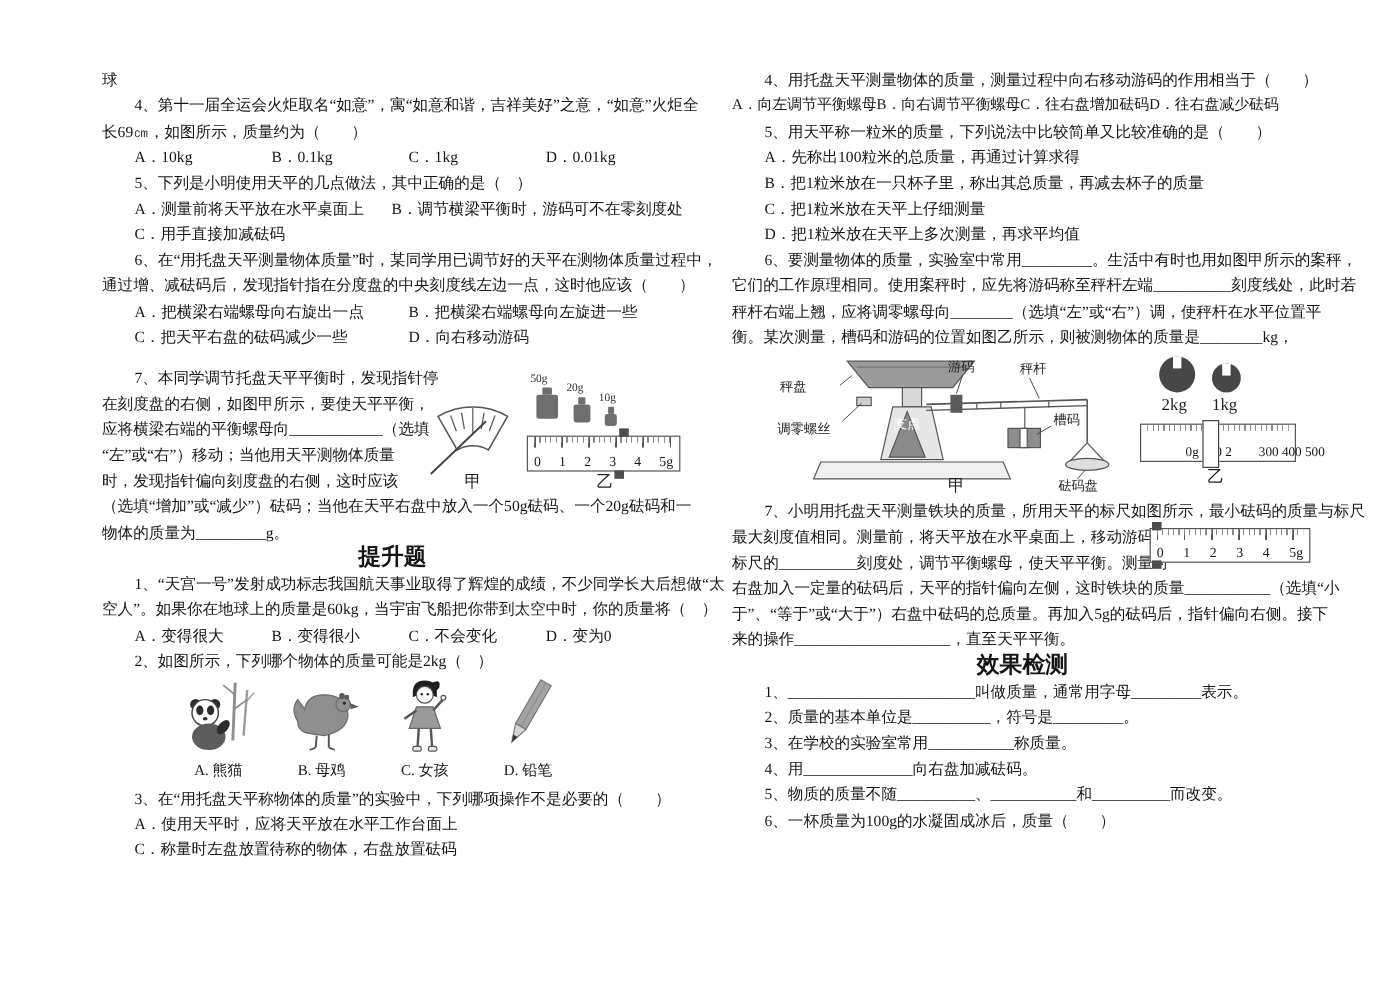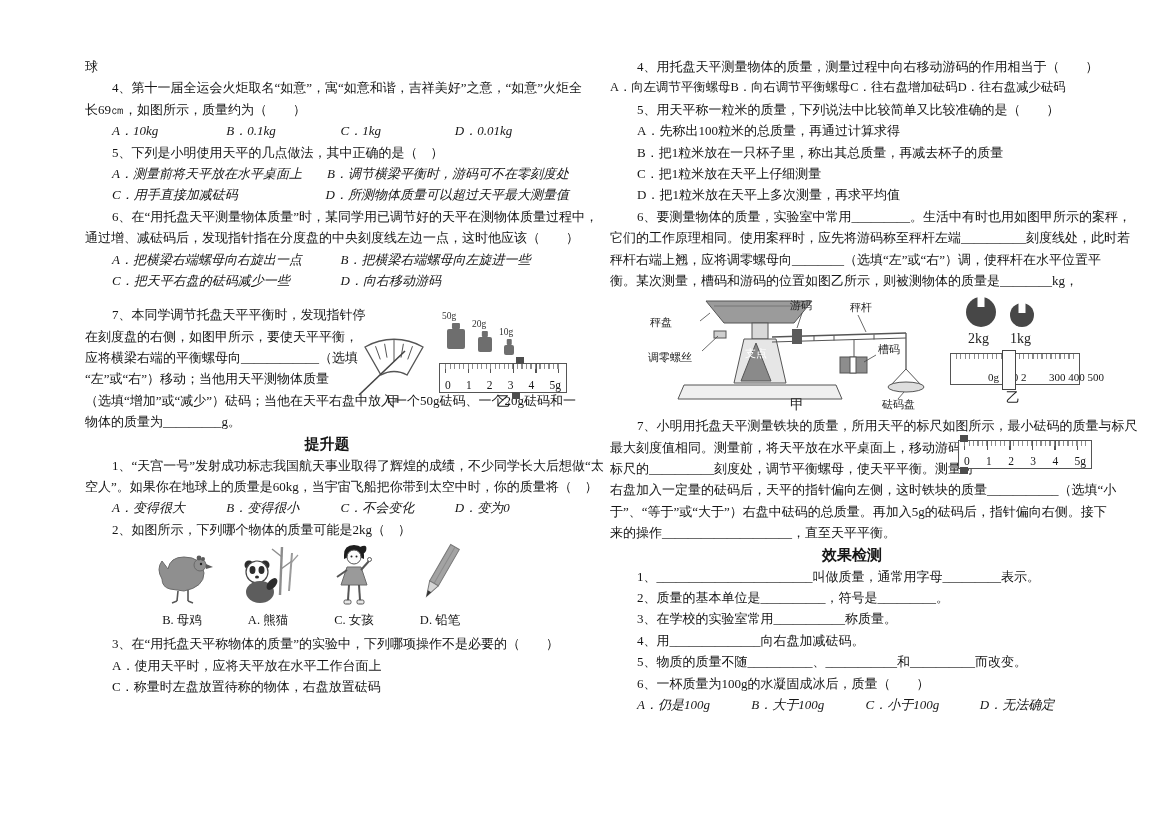--- a/index.html
+++ b/index.html
@@ -3,23 +3,23 @@
 <meta charset="utf-8">
 <style>
   html,body{margin:0;padding:0;background:#ffffff;}
   .page{position:relative;width:1159px;height:819px;background:#fff;overflow:hidden;
         font-family:"Liberation Serif","DejaVu Serif",serif;color:#151515;font-size:13px;}
   .col{position:absolute;top:56px;width:484px;}
   #col-left{left:85px;}
   #col-right{left:610px;}
   .ln{height:21.4px;line-height:21.4px;white-space:nowrap;}
   .i{padding-left:27px;}
-  .sec{text-align:center;font-weight:bold;font-size:15px;height:22px;line-height:22px;}
+  .sec{text-align:center;font-weight:bold;font-size:19px;height:22px;line-height:22px;}
   .gap12{height:13px;}
-  .opts{display:flex;padding-left:27px;font-style:italic;}
+  .opts{display:flex;padding-left:27px;}
   .opts>span{flex:1;white-space:nowrap;}
   .optsfull{display:flex;justify-content:flex-start;}
   .optsfull>span{white-space:nowrap;}
   .tight{font-size:12.4px;}
   
   .q7block{position:relative;}
   .fig-l7{position:absolute;right:0;top:1px;width:230px;height:104px;}
   
   .wt{position:absolute;background:#6e6e6e;border-radius:2px;}
   .wt::before{content:"";position:absolute;left:50%;transform:translateX(-50%);top:-6px;width:45%;height:6px;background:#6e6e6e;border-radius:1px;}
@@ -67,21 +67,20 @@
       <span>D．0.01kg</span>
     </div>
 
     <div class="ln i">5、下列是小明使用天平的几点做法，其中正确的是（　）</div>
     <div class="ln opts">
       <span>A．测量前将天平放在水平桌面上</span>
       <span>B．调节横梁平衡时，游码可不在零刻度处</span>
     </div>
     <div class="ln opts">
       <span>C．用手直接加减砝码</span>
-      <span>D．所测物体质量可以超过天平最大测量值</span>
     </div>
 
     <div class="ln i">6、在“用托盘天平测量物体质量”时，某同学用已调节好的天平在测物体质量过程中，</div>
     <div class="ln">通过增、减砝码后，发现指针指在分度盘的中央刻度线左边一点，这时他应该（　　）</div>
     <div class="ln opts">
       <span>A．把横梁右端螺母向右旋出一点</span>
       <span>B．把横梁右端螺母向左旋进一些</span>
     </div>
     <div class="ln opts">
       <span>C．把天平右盘的砝码减少一些</span>
@@ -120,70 +119,71 @@
           </div>
           <div class="sq" style="left:76px;top:-7px"></div>
           <div class="sq" style="left:72px;bottom:-7px"></div>
         </div>
         <span class="figlabel" style="left:158px;top:88px">乙</span>
       </div>
       <div class="ln i">7、本同学调节托盘天平平衡时，发现指针停</div>
       <div class="ln">在刻度盘的右侧，如图甲所示，要使天平平衡，</div>
       <div class="ln">应将横梁右端的平衡螺母向____________（选填</div>
       <div class="ln">“左”或“右”）移动；当他用天平测物体质量</div>
+      <div class="ln">时，发现指针偏向刻度盘的右侧，这时应该</div>
       <div class="ln">（选填“增加”或“减少”）砝码；当他在天平右盘中放入一个50g砝码、一个20g砝码和一</div>
       <div class="ln">物体的质量为_________g。</div>
     </div>
 
     <div class="sec">提升题</div>
 
     <div class="ln i">1、“天宫一号”发射成功标志我国航天事业取得了辉煌的成绩，不少同学长大后想做“太</div>
     <div class="ln">空人”。如果你在地球上的质量是60kg，当宇宙飞船把你带到太空中时，你的质量将（　）</div>
     <div class="ln opts">
       <span>A．变得很大</span>
       <span>B．变得很小</span>
       <span>C．不会变化</span>
       <span>D．变为0</span>
     </div>
 
     <div class="ln i">2、如图所示，下列哪个物体的质量可能是2kg（　）</div>
 
     <div class="fig-l2">
-      <div class="cell">
-        <svg width="64" height="64" viewBox="0 0 64 64">
-          <path d="M12,36 Q6,26 12,18 L18,26 Q20,14 34,14 Q52,14 54,30 Q54,44 34,48 L20,46 Q12,44 12,36 Z" fill="#8f8f8f" stroke="#6a6a6a"></path>
-          <circle cx="50" cy="22" r="6" fill="#8f8f8f" stroke="#6a6a6a"></circle>
-          <circle cx="49" cy="15" r="2.4" fill="#5a5a5a"></circle>
-          <circle cx="53" cy="16" r="2" fill="#5a5a5a"></circle>
-          <polygon points="56,21 63,24 56,26" fill="#5a5a5a"></polygon>
-          <circle cx="51" cy="21" r="1.2" fill="#222"></circle>
-          <line x1="28" y1="48" x2="27" y2="58" stroke="#555" stroke-width="1.6"></line>
-          <line x1="38" y1="47" x2="38" y2="58" stroke="#555" stroke-width="1.6"></line>
-          <line x1="27" y1="58" x2="22" y2="60" stroke="#555" stroke-width="1.4"></line>
-          <line x1="38" y1="58" x2="43" y2="60" stroke="#555" stroke-width="1.4"></line>
-        </svg>
-        <div class="cap">B. 母鸡</div>
-      </div>
       <div class="cell">
         <svg width="64" height="64" viewBox="0 0 64 64">
           <line x1="46" y1="4" x2="44" y2="52" stroke="#8d8d8d" stroke-width="2.4"></line>
           <line x1="56" y1="10" x2="53" y2="48" stroke="#9b9b9b" stroke-width="2"></line>
           <line x1="46" y1="14" x2="36" y2="6" stroke="#8d8d8d" stroke-width="1.4"></line>
           <line x1="45" y1="26" x2="56" y2="18" stroke="#8d8d8d" stroke-width="1.4"></line>
           <line x1="55" y1="20" x2="62" y2="12" stroke="#9b9b9b" stroke-width="1.2"></line>
           <circle cx="13" cy="22" r="4.5" fill="#2c2c2c"></circle>
           <circle cx="29" cy="22" r="4.5" fill="#2c2c2c"></circle>
           <circle cx="21" cy="29" r="11" fill="#fdfdfd" stroke="#444" stroke-width="1.2"></circle>
           <ellipse cx="16.5" cy="27" rx="3" ry="4" fill="#2c2c2c"></ellipse>
           <ellipse cx="25.5" cy="27" rx="3" ry="4" fill="#2c2c2c"></ellipse>
           <ellipse cx="21" cy="34" rx="2" ry="1.5" fill="#2c2c2c"></ellipse>
           <ellipse cx="24" cy="49" rx="14" ry="11" fill="#5d5d5d"></ellipse>
           <ellipse cx="36" cy="41" rx="4" ry="7" fill="#2c2c2c" transform="rotate(40 36 41)"></ellipse>
         </svg>
         <div class="cap">A. 熊猫</div>
+      </div>
+      <div class="cell">
+        <svg width="64" height="64" viewBox="0 0 64 64">
+          <path d="M12,36 Q6,26 12,18 L18,26 Q20,14 34,14 Q52,14 54,30 Q54,44 34,48 L20,46 Q12,44 12,36 Z" fill="#8f8f8f" stroke="#6a6a6a"></path>
+          <circle cx="50" cy="22" r="6" fill="#8f8f8f" stroke="#6a6a6a"></circle>
+          <circle cx="49" cy="15" r="2.4" fill="#5a5a5a"></circle>
+          <circle cx="53" cy="16" r="2" fill="#5a5a5a"></circle>
+          <polygon points="56,21 63,24 56,26" fill="#5a5a5a"></polygon>
+          <circle cx="51" cy="21" r="1.2" fill="#222"></circle>
+          <line x1="28" y1="48" x2="27" y2="58" stroke="#555" stroke-width="1.6"></line>
+          <line x1="38" y1="47" x2="38" y2="58" stroke="#555" stroke-width="1.6"></line>
+          <line x1="27" y1="58" x2="22" y2="60" stroke="#555" stroke-width="1.4"></line>
+          <line x1="38" y1="58" x2="43" y2="60" stroke="#555" stroke-width="1.4"></line>
+        </svg>
+        <div class="cap">B. 母鸡</div>
       </div>
       <div class="cell">
         <svg width="64" height="64" viewBox="0 0 64 64">
           <path d="M22,12 Q22,2 32,2 Q42,2 42,12 L42,16 Q32,10 22,16 Z" fill="#1e1e1e"></path>
           <path d="M38,4 Q46,0 44,8 Q42,12 38,10 Z" fill="#1e1e1e"></path>
           <circle cx="32" cy="14" r="7" fill="#fdfdfd" stroke="#555"></circle>
           <circle cx="29.5" cy="13.5" r="1" fill="#222"></circle>
           <circle cx="34.5" cy="13.5" r="1" fill="#222"></circle>
           <path d="M25,24 L39,24 L45,42 L19,42 Z" fill="#9a9a9a" stroke="#6a6a6a"></path>
           <line x1="25" y1="27" x2="15" y2="34" stroke="#555" stroke-width="2"></line>
@@ -307,21 +307,15 @@
     </div>
 
     <div class="sec">效果检测</div>
 
     <div class="ln i">1、________________________叫做质量，通常用字母_________表示。</div>
     <div class="ln i">2、质量的基本单位是__________，符号是_________。</div>
     <div class="ln i">3、在学校的实验室常用___________称质量。</div>
     <div class="ln i">4、用______________向右盘加减砝码。</div>
     <div class="ln i">5、物质的质量不随__________、___________和__________而改变。</div>
     <div class="ln i">6、一杯质量为100g的水凝固成冰后，质量（　　）</div>
-    <div class="ln opts">
-      <span>A．仍是100g</span>
-      <span>B．大于100g</span>
-      <span>C．小于100g</span>
-      <span>D．无法确定</span>
-    </div>
   </div>
 
 </div>
 
 </body></html>

